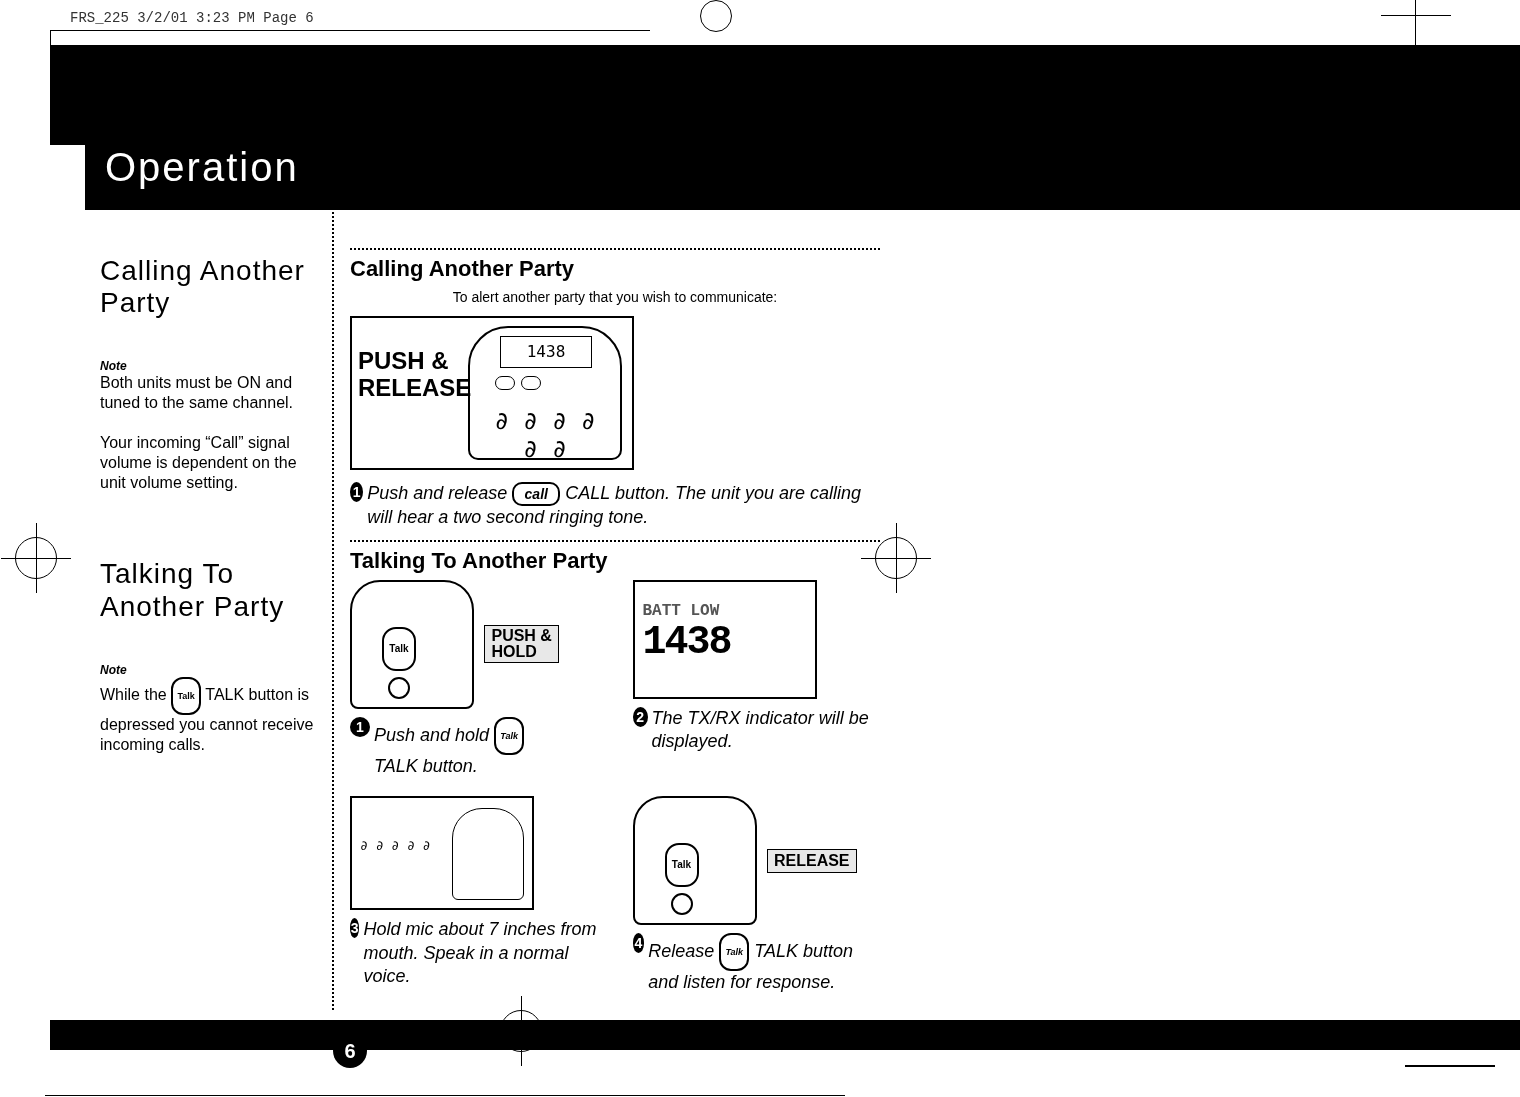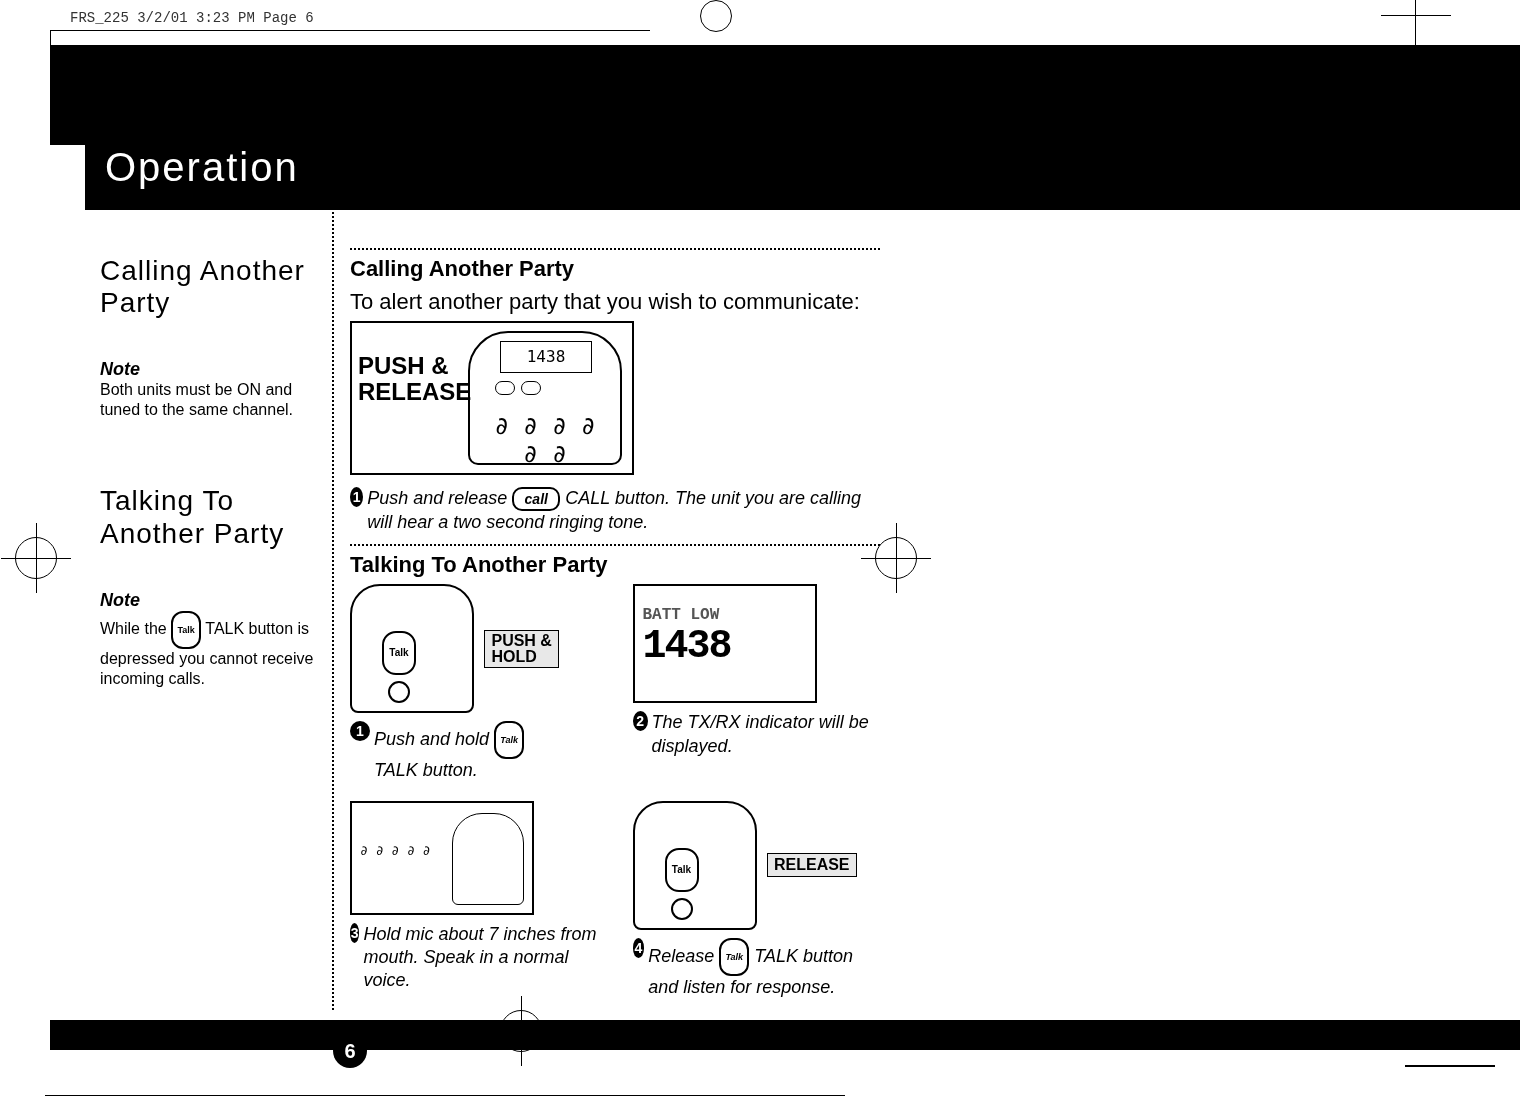--- a/index.html
+++ b/index.html
@@ -74,21 +74,21 @@
   font-size: 28px;
   font-weight: 300;
   letter-spacing: 1px;
   margin: 0 0 40px 0;
   line-height: 1.15;
 }
 
 .sidebar .note-label {
   font-weight: bold;
   font-style: italic;
-  font-size: 18px;
+  font-size: 12px;
   margin-top: 20px;
 }
 
 .sidebar .note-text {
   font-size: 16px;
   line-height: 1.25;
 }
 
 .sidebar-block2 { margin-top: 65px; }
 
@@ -102,23 +102,24 @@
 .section-rule { border-top: 2px dotted #000; margin: 0 0 6px 0; }
 .section-rule-b { border-top: 2px dotted #000; margin: 10px 0 6px 0; }
 
 .main h3 {
   font-size: 22px;
   font-weight: bold;
   margin: 0 0 6px 0;
 }
 
 .main p {
-  font-size: 22px;
-  margin: 0 0 4px 0;
+  font-size: 14px;
+  margin: 0 0 10px 0;
   line-height: 1.3;
+  text-align: center;
 }
 
 .figure-box {
   display: inline-block;
   height: 150px;
   border: 2px solid #000;
   background: #fff;
   vertical-align: top;
 }
 .fig-radio { width: 280px; position: relative; }
@@ -243,20 +244,21 @@
 
 <div class="black-band-top"></div>
 <div class="title">Operation</div>
 
 <div class="vsep"></div>
 
 <div class="sidebar">
   <h2>Calling Another Party</h2>
   <div class="note-label">Note</div>
   <div class="note-text">Both units must be ON and tuned to the same channel.</div>
+  <div class="note-text" style="margin-top:20px;">Your incoming “Call” signal volume is dependent on the unit volume setting.</div>
 
   <div class="sidebar-block2">
     <h2>Talking To Another Party</h2>
     <div class="note-label">Note</div>
     <div class="note-text">
       <span>While the </span><span class="icon-talk">Talk</span><span> TALK button is depressed you cannot receive incoming calls.</span>
     </div>
   </div>
 </div>
 

